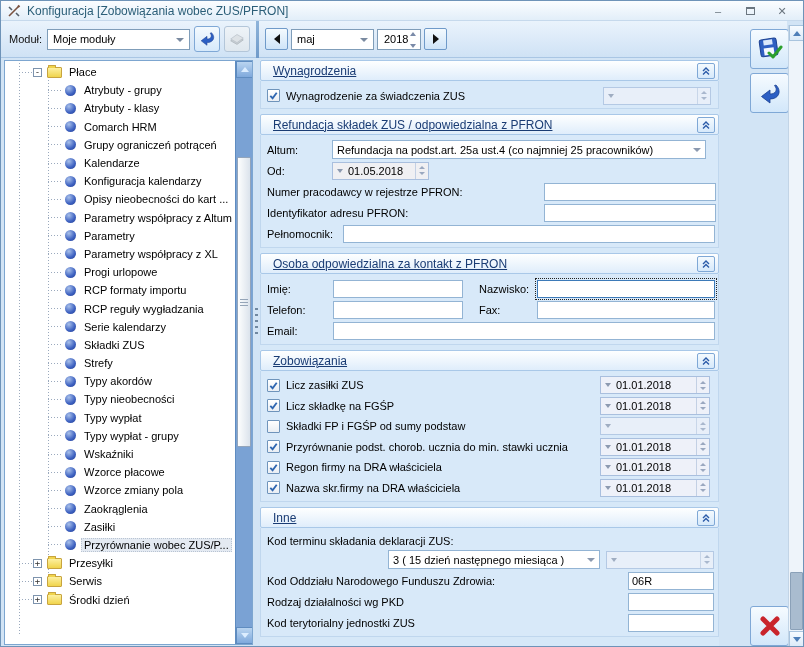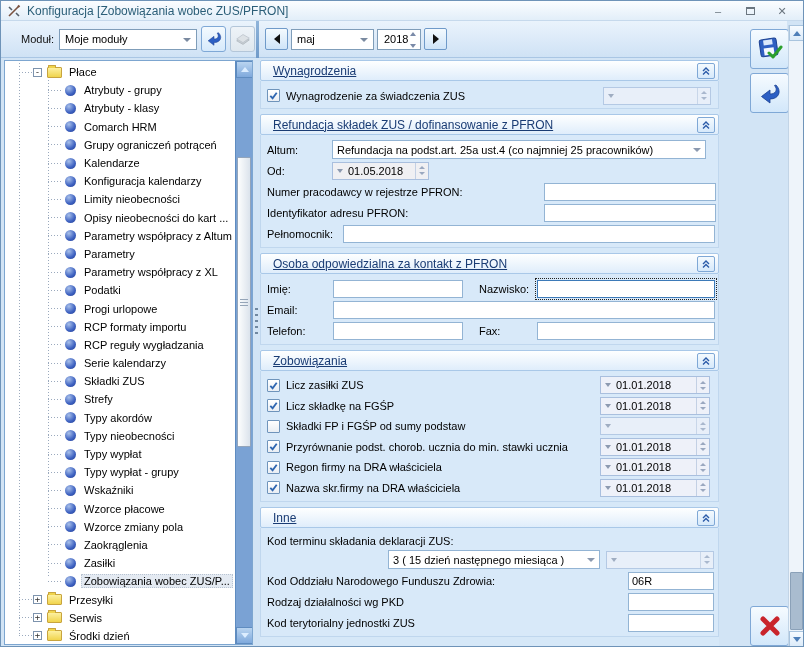--- a/index.html
+++ b/index.html
@@ -13,21 +13,21 @@
   .title-icon { width:14px; height:14px; margin-right:6px; flex:0 0 auto; }
   .title-text { font-size:12px; color:#2b5e78; white-space:nowrap; }
   .win-controls { margin-left:auto; display:flex; gap:18px; padding-right:8px; }
   .win-btn { font-size:11px; color:#6b7680; width:14px; text-align:center; cursor:default; line-height:18px;}
   .win-btn .sq { display:inline-block; width:9px; height:8px; border:1px solid #6b7680; border-top-width:2px; }
 
   
   .toolbar { position:absolute; left:0; top:20px; width:786px; height:37px;
     background:linear-gradient(#eaf3fc,#cfe2f5); border-bottom:1px solid #a9c6e4;
     display:flex; align-items:center; }
-  .tb-left { display:flex; align-items:center; padding-left:20px; width:254px; flex:0 0 auto;}
+  .tb-left { display:flex; align-items:center; padding-left:8px; width:254px; flex:0 0 auto;}
   .tb-label { font-size:11px; color:#111; margin-right:5px; }
   .combo { position:relative; height:21px; background:#fff; border:1px solid #7f9db9;
     font-size:11px; display:flex; align-items:center; padding:0 18px 0 5px; color:#000;}
   .combo .arr { position:absolute; right:5px; top:8px; width:0; height:0;
     border-left:4px solid transparent; border-right:4px solid transparent; border-top:4px solid #7a8aa0;}
   .module-combo { width:143px; }
   .tb-iconbtn { width:26px; height:26px; margin-left:4px; border:1px solid #7fa8d6; border-radius:3px;
     background:linear-gradient(#f4fafe,#d6e9fb); display:flex; align-items:center; justify-content:center;}
   .tb-iconbtn.disabled { border-color:#b3c6d9; background:linear-gradient(#eef3f8,#dfe7ee); }
   .tb-sep { width:3px; height:37px; background:linear-gradient(#8fb4da,#6f9ac9); margin:0 1px; flex:0 0 auto;}
@@ -217,50 +217,40 @@
           <span class="tlabel">Kalendarze</span>
         </div>
         <div class="trow">
           <span class="dash" style="margin-left: 43px; width: 15px;"></span>
           <span class="orb"></span>
           <span class="tlabel">Konfiguracja kalendarzy</span>
         </div>
         <div class="trow">
           <span class="dash" style="margin-left: 43px; width: 15px;"></span>
           <span class="orb"></span>
-          <span class="tlabel">Limity nieobecności</span>
-        </div>
-        <div class="trow">
-          <span class="dash" style="margin-left: 43px; width: 15px;"></span>
-          <span class="orb"></span>
           <span class="tlabel">Opisy nieobecności do kart ...</span>
         </div>
         <div class="trow">
           <span class="dash" style="margin-left: 43px; width: 15px;"></span>
           <span class="orb"></span>
           <span class="tlabel">Parametry współpracy z Altum</span>
         </div>
         <div class="trow">
           <span class="dash" style="margin-left: 43px; width: 15px;"></span>
           <span class="orb"></span>
           <span class="tlabel">Parametry</span>
         </div>
         <div class="trow">
           <span class="dash" style="margin-left: 43px; width: 15px;"></span>
           <span class="orb"></span>
           <span class="tlabel">Parametry współpracy z XL</span>
         </div>
         <div class="trow">
           <span class="dash" style="margin-left: 43px; width: 15px;"></span>
           <span class="orb"></span>
-          <span class="tlabel">Podatki</span>
-        </div>
-        <div class="trow">
-          <span class="dash" style="margin-left: 43px; width: 15px;"></span>
-          <span class="orb"></span>
           <span class="tlabel">Progi urlopowe</span>
         </div>
         <div class="trow">
           <span class="dash" style="margin-left: 43px; width: 15px;"></span>
           <span class="orb"></span>
           <span class="tlabel">RCP formaty importu</span>
         </div>
         <div class="trow">
           <span class="dash" style="margin-left: 43px; width: 15px;"></span>
           <span class="orb"></span>
@@ -322,21 +312,21 @@
           <span class="tlabel">Zaokrąglenia</span>
         </div>
         <div class="trow">
           <span class="dash" style="margin-left: 43px; width: 15px;"></span>
           <span class="orb"></span>
           <span class="tlabel">Zasiłki</span>
         </div>
         <div class="trow selected">
           <span class="dash" style="margin-left: 43px; width: 15px;"></span>
           <span class="orb"></span>
-          <span class="tlabel">Zobowiązania wobec ZUS/P...</span>
+          <span class="tlabel">Przyrównanie wobec ZUS/P...</span>
         </div>
         <div class="trow">
           <span class="dash" style="margin-left: 14px; width: 14px;"></span>
           <span class="expbox">+</span>
           <span class="folder"></span>
           <span class="tlabel">Przesyłki</span>
         </div>
         <div class="trow">
           <span class="dash" style="margin-left: 14px; width: 14px;"></span>
           <span class="expbox">+</span>
@@ -395,21 +385,21 @@
                 <i class="up"></i>
                 <i class="dn"></i>
               </span>
           </span>
         </div>
       </div>
     </div>
 
     <div class="section">
       <div class="sec-head">
-        <span class="sec-title">Refundacja składek ZUS / dofinansowanie z PFRON</span>
+        <span class="sec-title">Refundacja składek ZUS / odpowiedzialna z PFRON</span>
         <span class="collapse-btn">
           <svg width="10" height="10" viewBox="0 0 10 10">
               <path d="M2 5 L5 2 L8 5 M2 8.5 L5 5.5 L8 8.5" stroke="#2b5ba8" stroke-width="1.4" fill="none"></path>
             </svg>
         </span>
       </div>
       <div class="sec-body">
         <div class="frow">
           <span class="flabel">Altum:</span>
           <span class="sel" style="left:65px; right:6px;">
@@ -457,28 +447,28 @@
         </span>
       </div>
       <div class="sec-body">
         <div class="frow">
           <span class="flabel">Imię:</span>
           <input class="txt" style="left: 66px; width: 130px;" value="">
           <span class="flabel" style="position:absolute; left:212px;">Nazwisko:</span>
           <input class="txt focused" style="left: 270px; width: 178px;" value="">
         </div>
         <div class="frow">
-          <span class="flabel">Email:</span>
-          <input class="txt" style="left: 66px; width: 382px;" value="">
-        </div>
-        <div class="frow">
           <span class="flabel">Telefon:</span>
           <input class="txt" style="left: 66px; width: 130px;" value="">
           <span class="flabel" style="position:absolute; left:212px;">Fax:</span>
           <input class="txt" style="left: 270px; width: 178px;" value="">
+        </div>
+        <div class="frow">
+          <span class="flabel">Email:</span>
+          <input class="txt" style="left: 66px; width: 382px;" value="">
         </div>
       </div>
     </div>
 
     <div class="section">
       <div class="sec-head">
         <span class="sec-title">Zobowiązania</span>
         <span class="collapse-btn">
           <svg width="10" height="10" viewBox="0 0 10 10">
               <path d="M2 5 L5 2 L8 5 M2 8.5 L5 5.5 L8 8.5" stroke="#2b5ba8" stroke-width="1.4" fill="none"></path>

